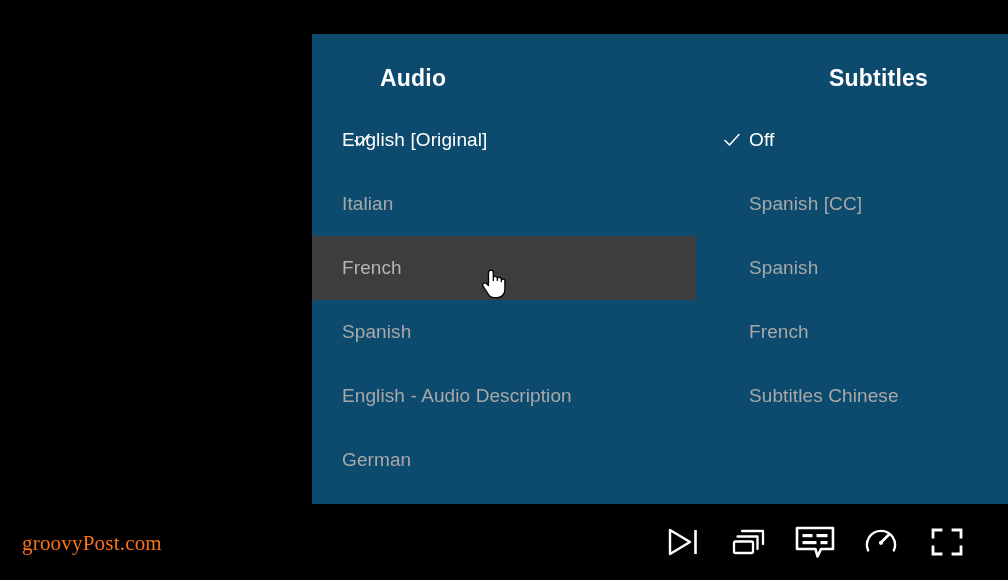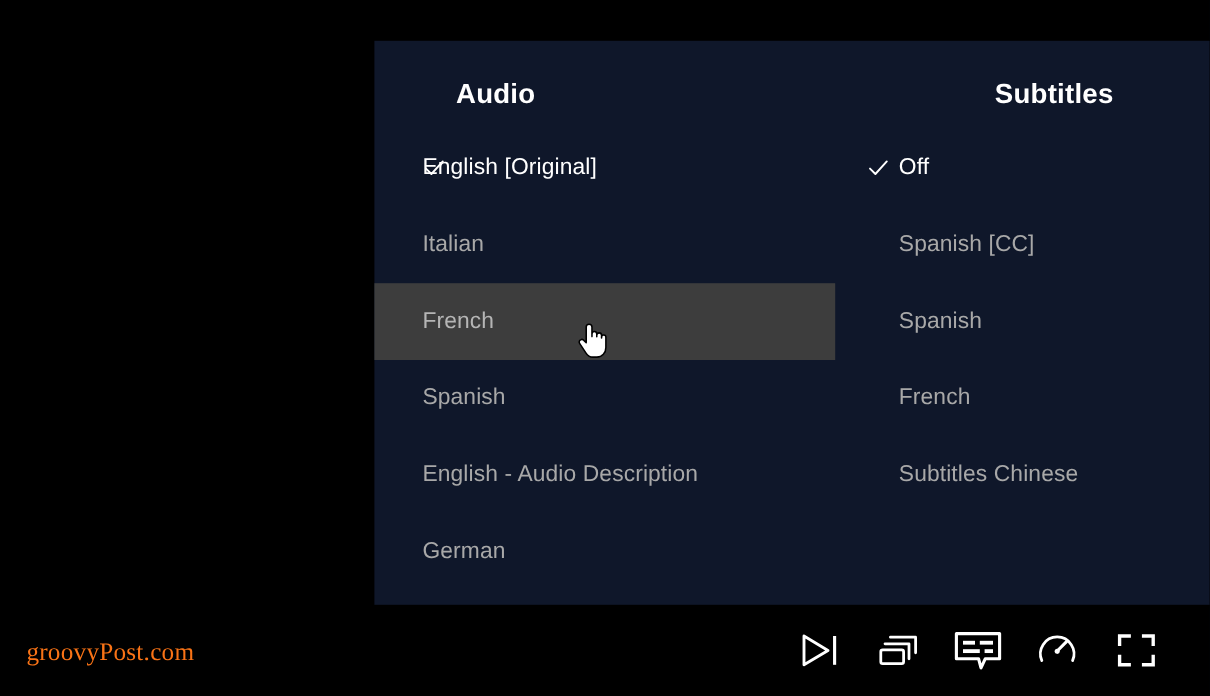--- a/index.html
+++ b/index.html
@@ -35,21 +35,21 @@
     user-select: none;
   }
 
   
   #lang-panel {
     position: absolute;
     left: 312px;
     top: 34px;
     width: 696px;
     height: 470px;
-    background: #0f172a;
+    background: #0c4a6e;
     display: flex;
     flex-direction: row;
     box-sizing: border-box;
   }
 
   .lang-column {
     width: 384px;
     box-sizing: border-box;
     position: relative;
   }
@@ -77,21 +77,21 @@
     list-style: none;
     margin: 0;
     padding: 0;
   }
 
   .option-row {
     height: 64px;
     display: flex;
     align-items: center;
     box-sizing: border-box;
-    padding-left: 40px;
+    padding-left: 30px;
     position: relative;
   }
   .subtitles-col .option-row {
     padding-left: 53px;
   }
 
   .option-row.is-highlighted {
     background: #3d3d3d;
   }
 

